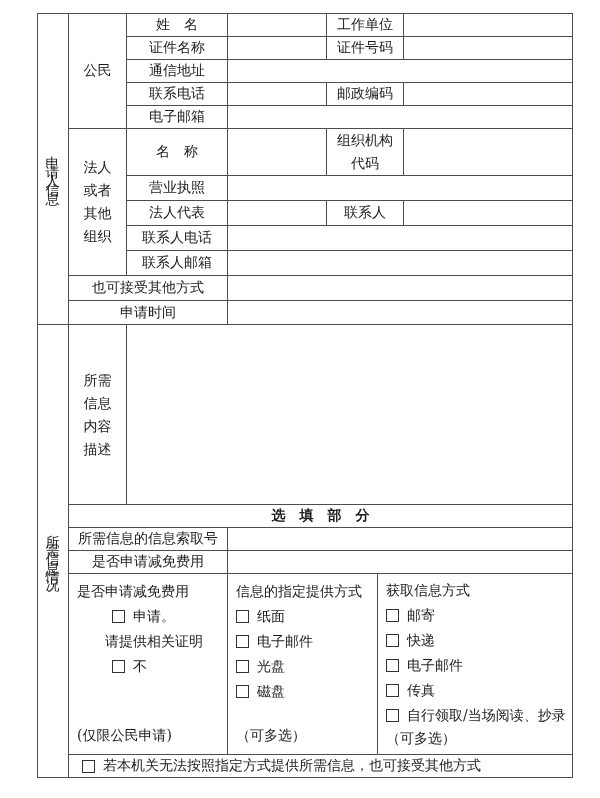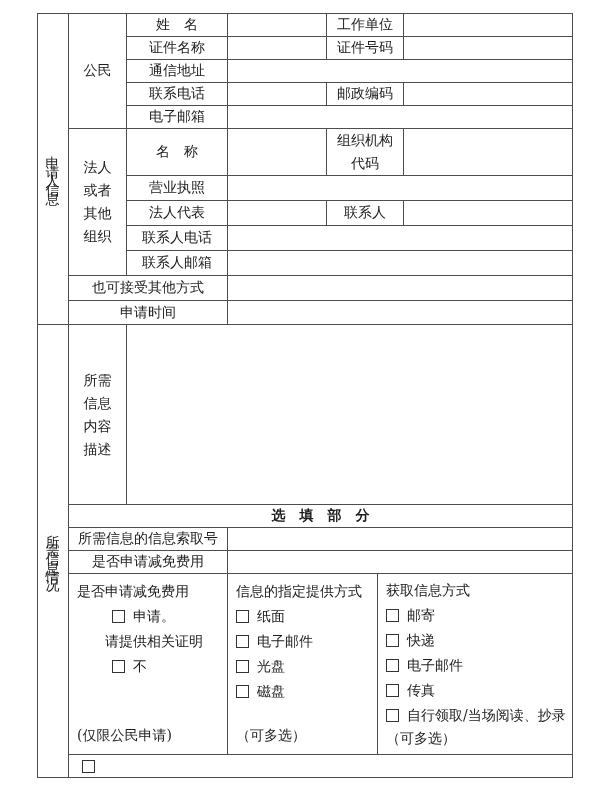--- a/index.html
+++ b/index.html
@@ -197,18 +197,19 @@
           <span>自行领取/当场阅读、抄录</span>
         </div>
         <div class="opt-note">（可多选）</div>
       </div>
     </td>
   </tr>
   <tr class="h23">
     <td colspan="6" style="text-align:left;">
       <div class="bottomrow">
         <span class="cb"></span>
+        <span>若本机关无法按照指定方式提供所需信息，也可接受其他方式</span>
       </div>
     </td>
   </tr>
 </tbody>
     </table>
 </div>
 
 </body></html>

